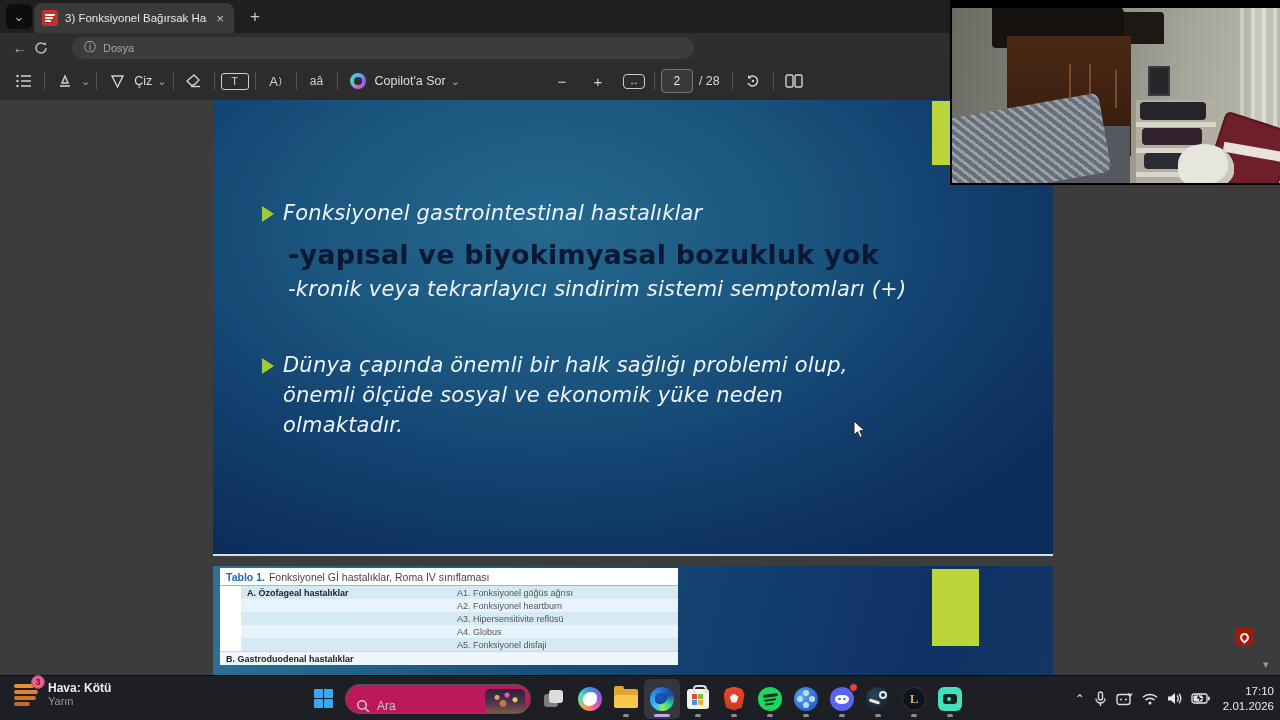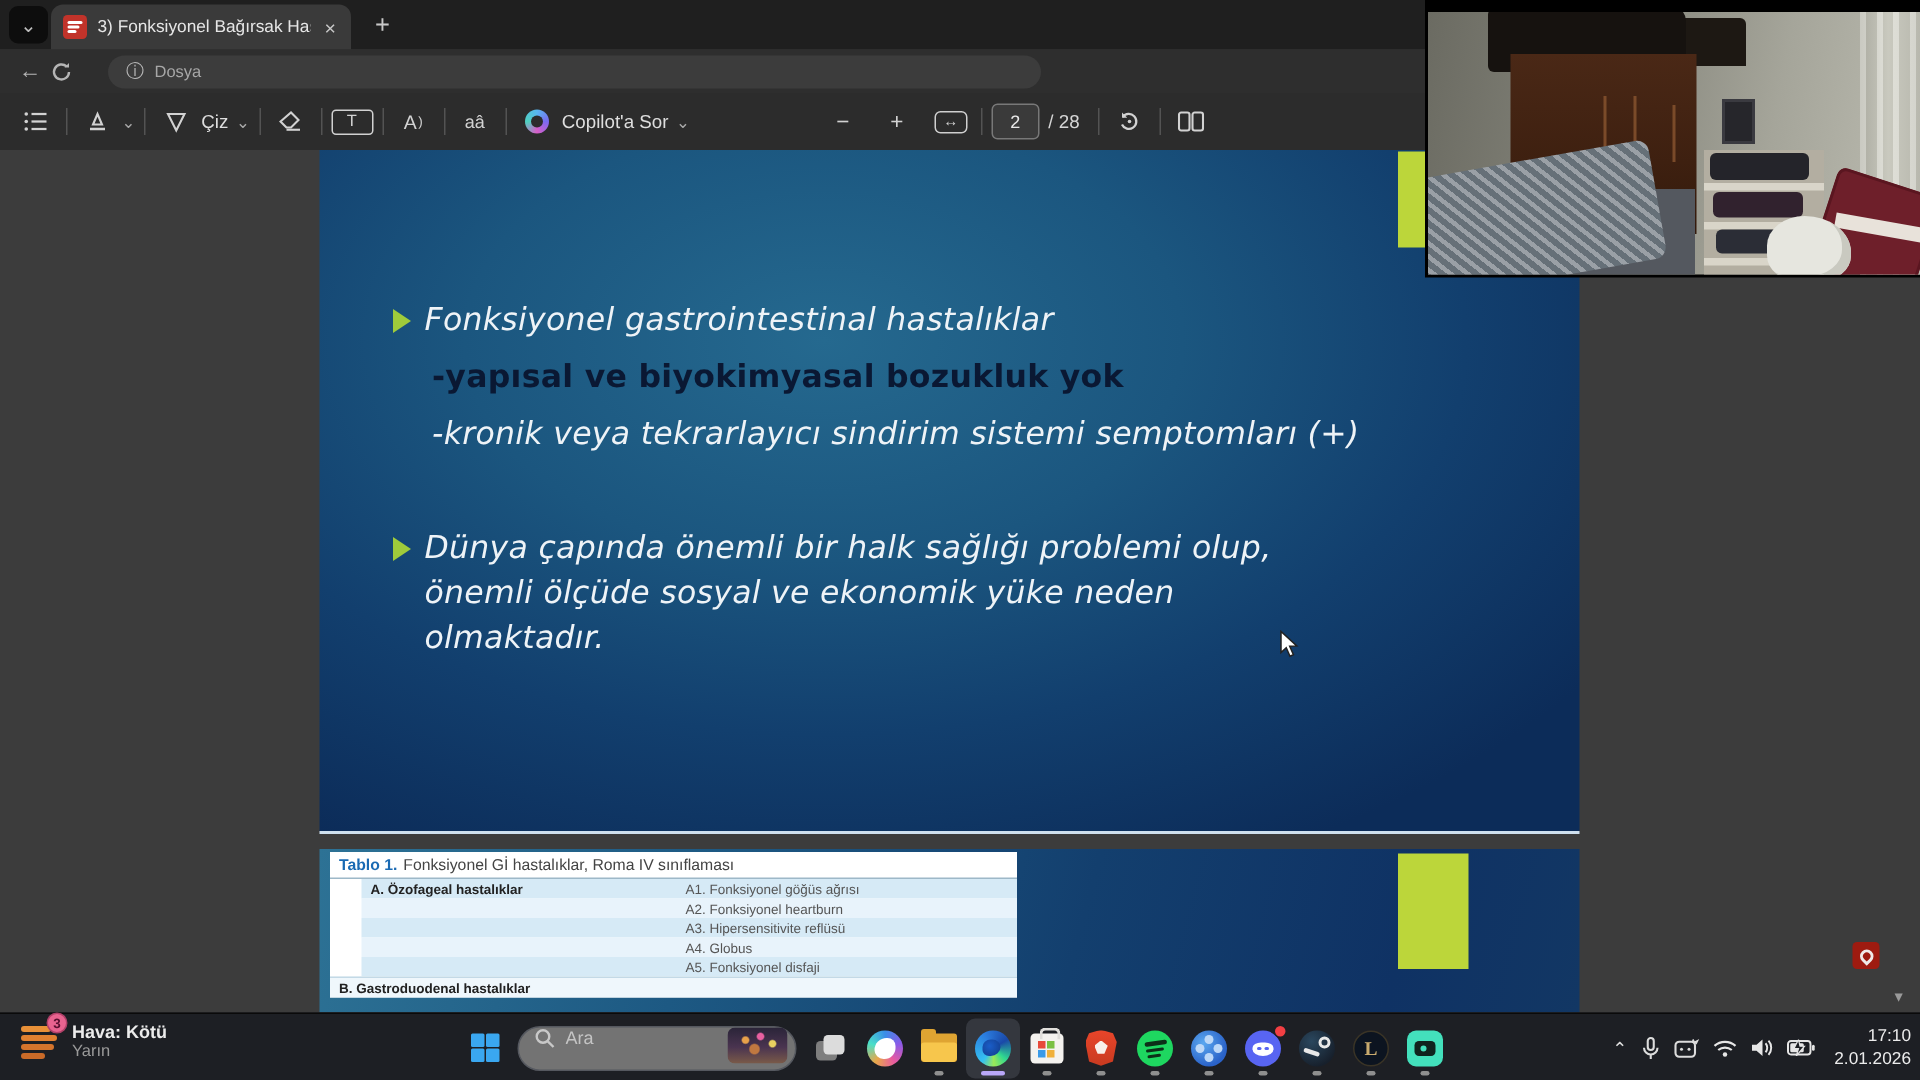--- a/index.html
+++ b/index.html
@@ -39,21 +39,21 @@
   svg.tool { display:block; }
 
   
   .pdfarea { position:absolute; left:0; top:100px; width:1280px; height:575px; background:#3c3c3c; overflow:hidden; }
 
   .slide2 { position:absolute; left:213px; top:0; width:840px; height:456px; border-bottom:2px solid #cfe0ee;
     background:radial-gradient(ellipse 75% 85% at 40% 28%, #25698f 0%, #1b567f 38%, #123f6e 68%, #0c2c59 100%); }
   .accentbar { position:absolute; background:#bcd63a; }
   .sline { position:absolute; white-space:nowrap; font-family:"DejaVu Sans", sans-serif; }
   .swhite { color:#eef3f7; font-size:21px; letter-spacing:.2px;font-style:italic; }
-  .sbold { color:#0a1833; font-size:21px; font-weight:700; letter-spacing:.2px; }
+  .sbold { color:#0a1833; font-size:27px; font-weight:700; letter-spacing:.2px; }
   .tri { position:absolute; width:0; height:0; border-left:12px solid #9fcb3b; border-top:8px solid transparent; border-bottom:8px solid transparent; }
 
   .slide3 { position:absolute; left:213px; top:466px; width:840px; height:109px;
     background:linear-gradient(105deg, #2d7295 0%, #1d5983 30%, #133f6e 60%, #0f3264 85%, #123764 100%); }
   .tbl { position:absolute; left:7px; top:2px; width:458px; background:#fff; font-family:"Liberation Sans",sans-serif; }
   .tbl-title { height:18px; display:flex; align-items:center; padding-left:6px; border-bottom:1px solid #9db8c8; background:#fff; font-size:10.5px; }
   .tbl-title b { color:#1a6ab3; }
   .tbl-title span { color:#444; margin-left:4px; font-weight:400; }
   .trow { display:flex; height:13px; align-items:center; font-size:9px; color:#555;margin-left:21px; }
   .trow .c1 { width:216px; padding-left:6px; font-weight:700; color:#222; font-size:9px; }
@@ -103,21 +103,21 @@
   .wicon .bar:nth-child(3){ top:16px; width:22px; background:#d4742c; }
   .wicon .bar:nth-child(4){ top:22px; width:16px; background:#c96a28; }
   .wbadge { position:absolute; right:-5px; top:-5px; width:14px; height:14px; border-radius:50%; background:#e8638f; color:#5a1030; font-size:9px; font-weight:700; display:flex; align-items:center; justify-content:center; border:1px solid #b04068; }
   .wtexts .l1 { color:#ececec; font-size:12px; font-weight:700; }
   .wtexts .l2 { color:#9a9a9a; font-size:11px; }
 
   .centerdock { position:absolute; left:306px; top:0; height:45px; display:flex; align-items:center; }
   .startbtn { width:34px; height:40px; display:flex; align-items:center; justify-content:center; }
   .winlogo { width:19px; height:19px; display:grid; grid-template-columns:9px 9px; grid-template-rows:9px 9px; gap:1px; }
   .winlogo i { background:#3aa7f0; border-radius:1px; }
-  .searchpill { width:186px; height:30px; background:#737373; border:1px solid #55585f; border-radius:15px; display:flex; align-items:flex-start; padding:0 5px 0 10px; gap:7px; margin:0 5px; }
+  .searchpill { width:186px; height:30px; background:#be185d; border:1px solid #55585f; border-radius:15px; display:flex; align-items:flex-end; padding:0 5px 0 10px; gap:7px; margin:0 5px; }
   .searchpill input { flex:1; background:transparent; border:none; outline:none; color:#d8d8d8; font-size:12px; font-family:"Liberation Sans",sans-serif; min-width:20px; }
   .searchpill input::placeholder { color:#c4c4c4; }
   .castle { width:40px; height:24px; border-radius:5px; background:
      radial-gradient(circle at 30% 35%, #e8a04a 0 2px, transparent 3px),
      radial-gradient(circle at 55% 25%, #e860a0 0 2px, transparent 3px),
      radial-gradient(circle at 75% 45%, #e8d060 0 2px, transparent 3px),
      radial-gradient(circle at 45% 60%, #c07840 0 3px, transparent 4px),
      linear-gradient(#2a2438 0%, #4a3450 55%, #7a5a48 100%); }
   .tbtn { position:relative; width:36px; height:40px; display:flex; align-items:center; justify-content:center; }
   .dash { position:absolute; bottom:2px; left:50%; transform:translateX(-50%); width:6px; height:3px; border-radius:2px; background:#8f8f8f; }

